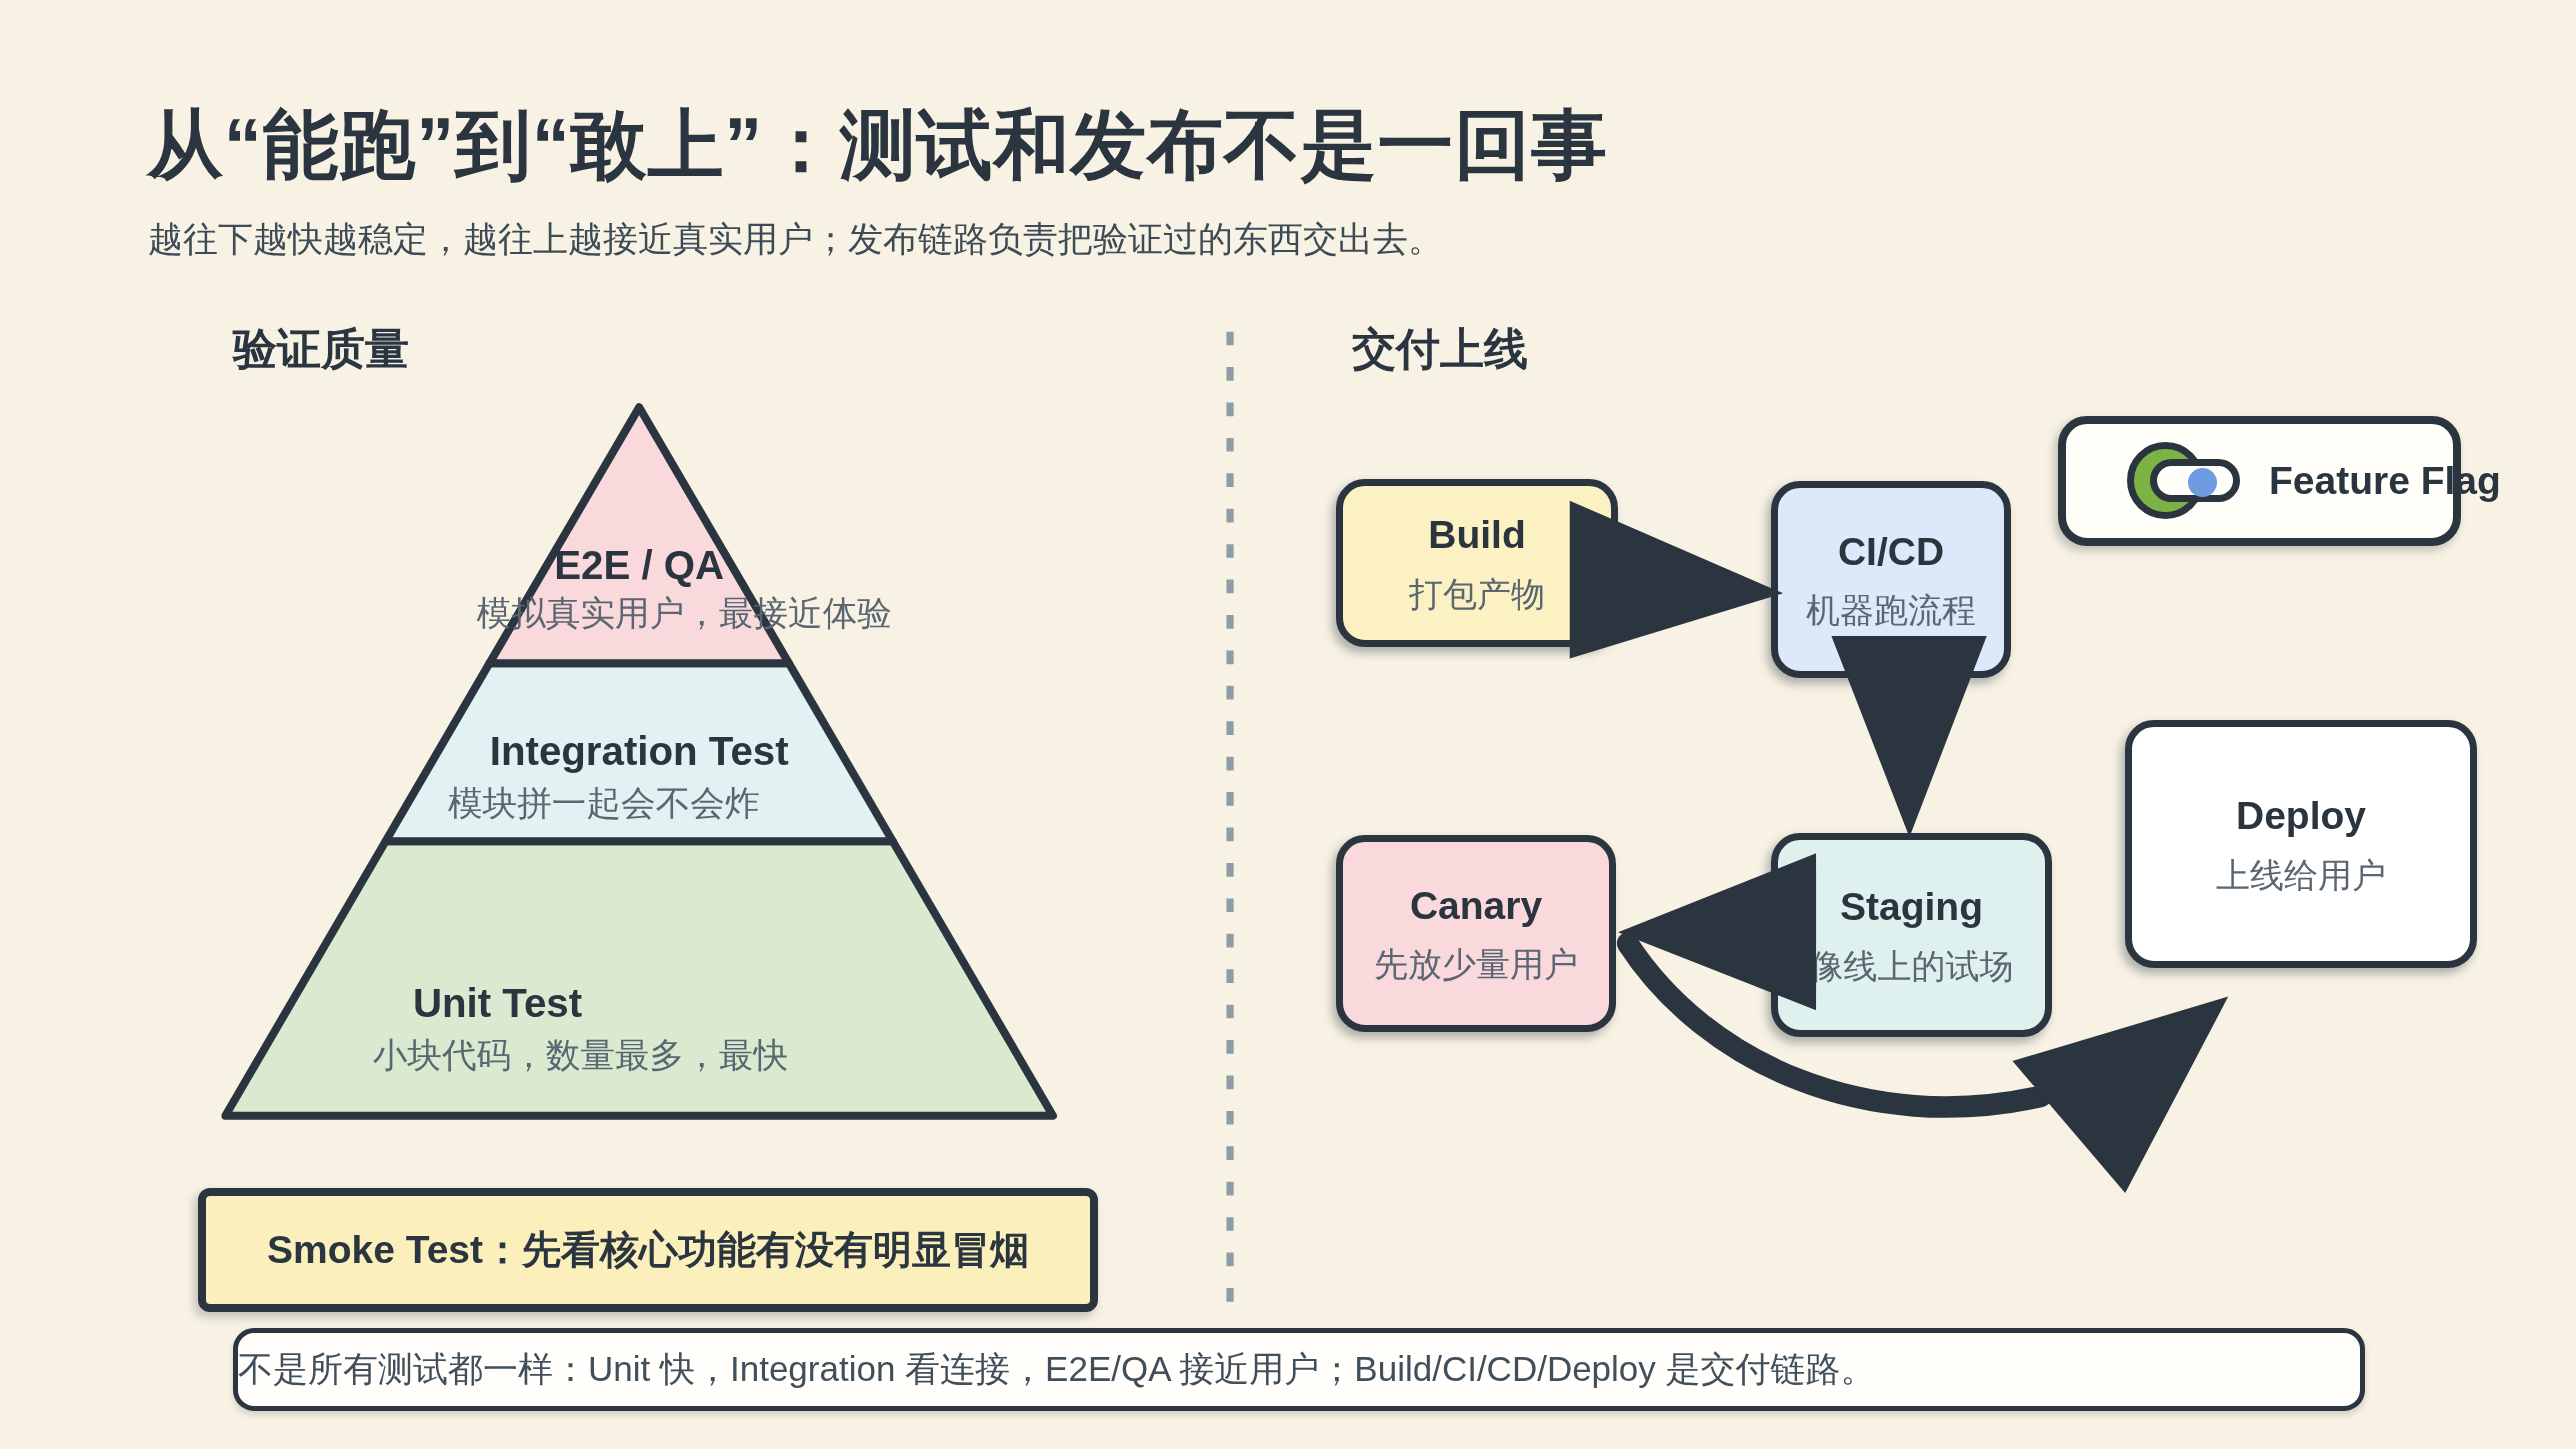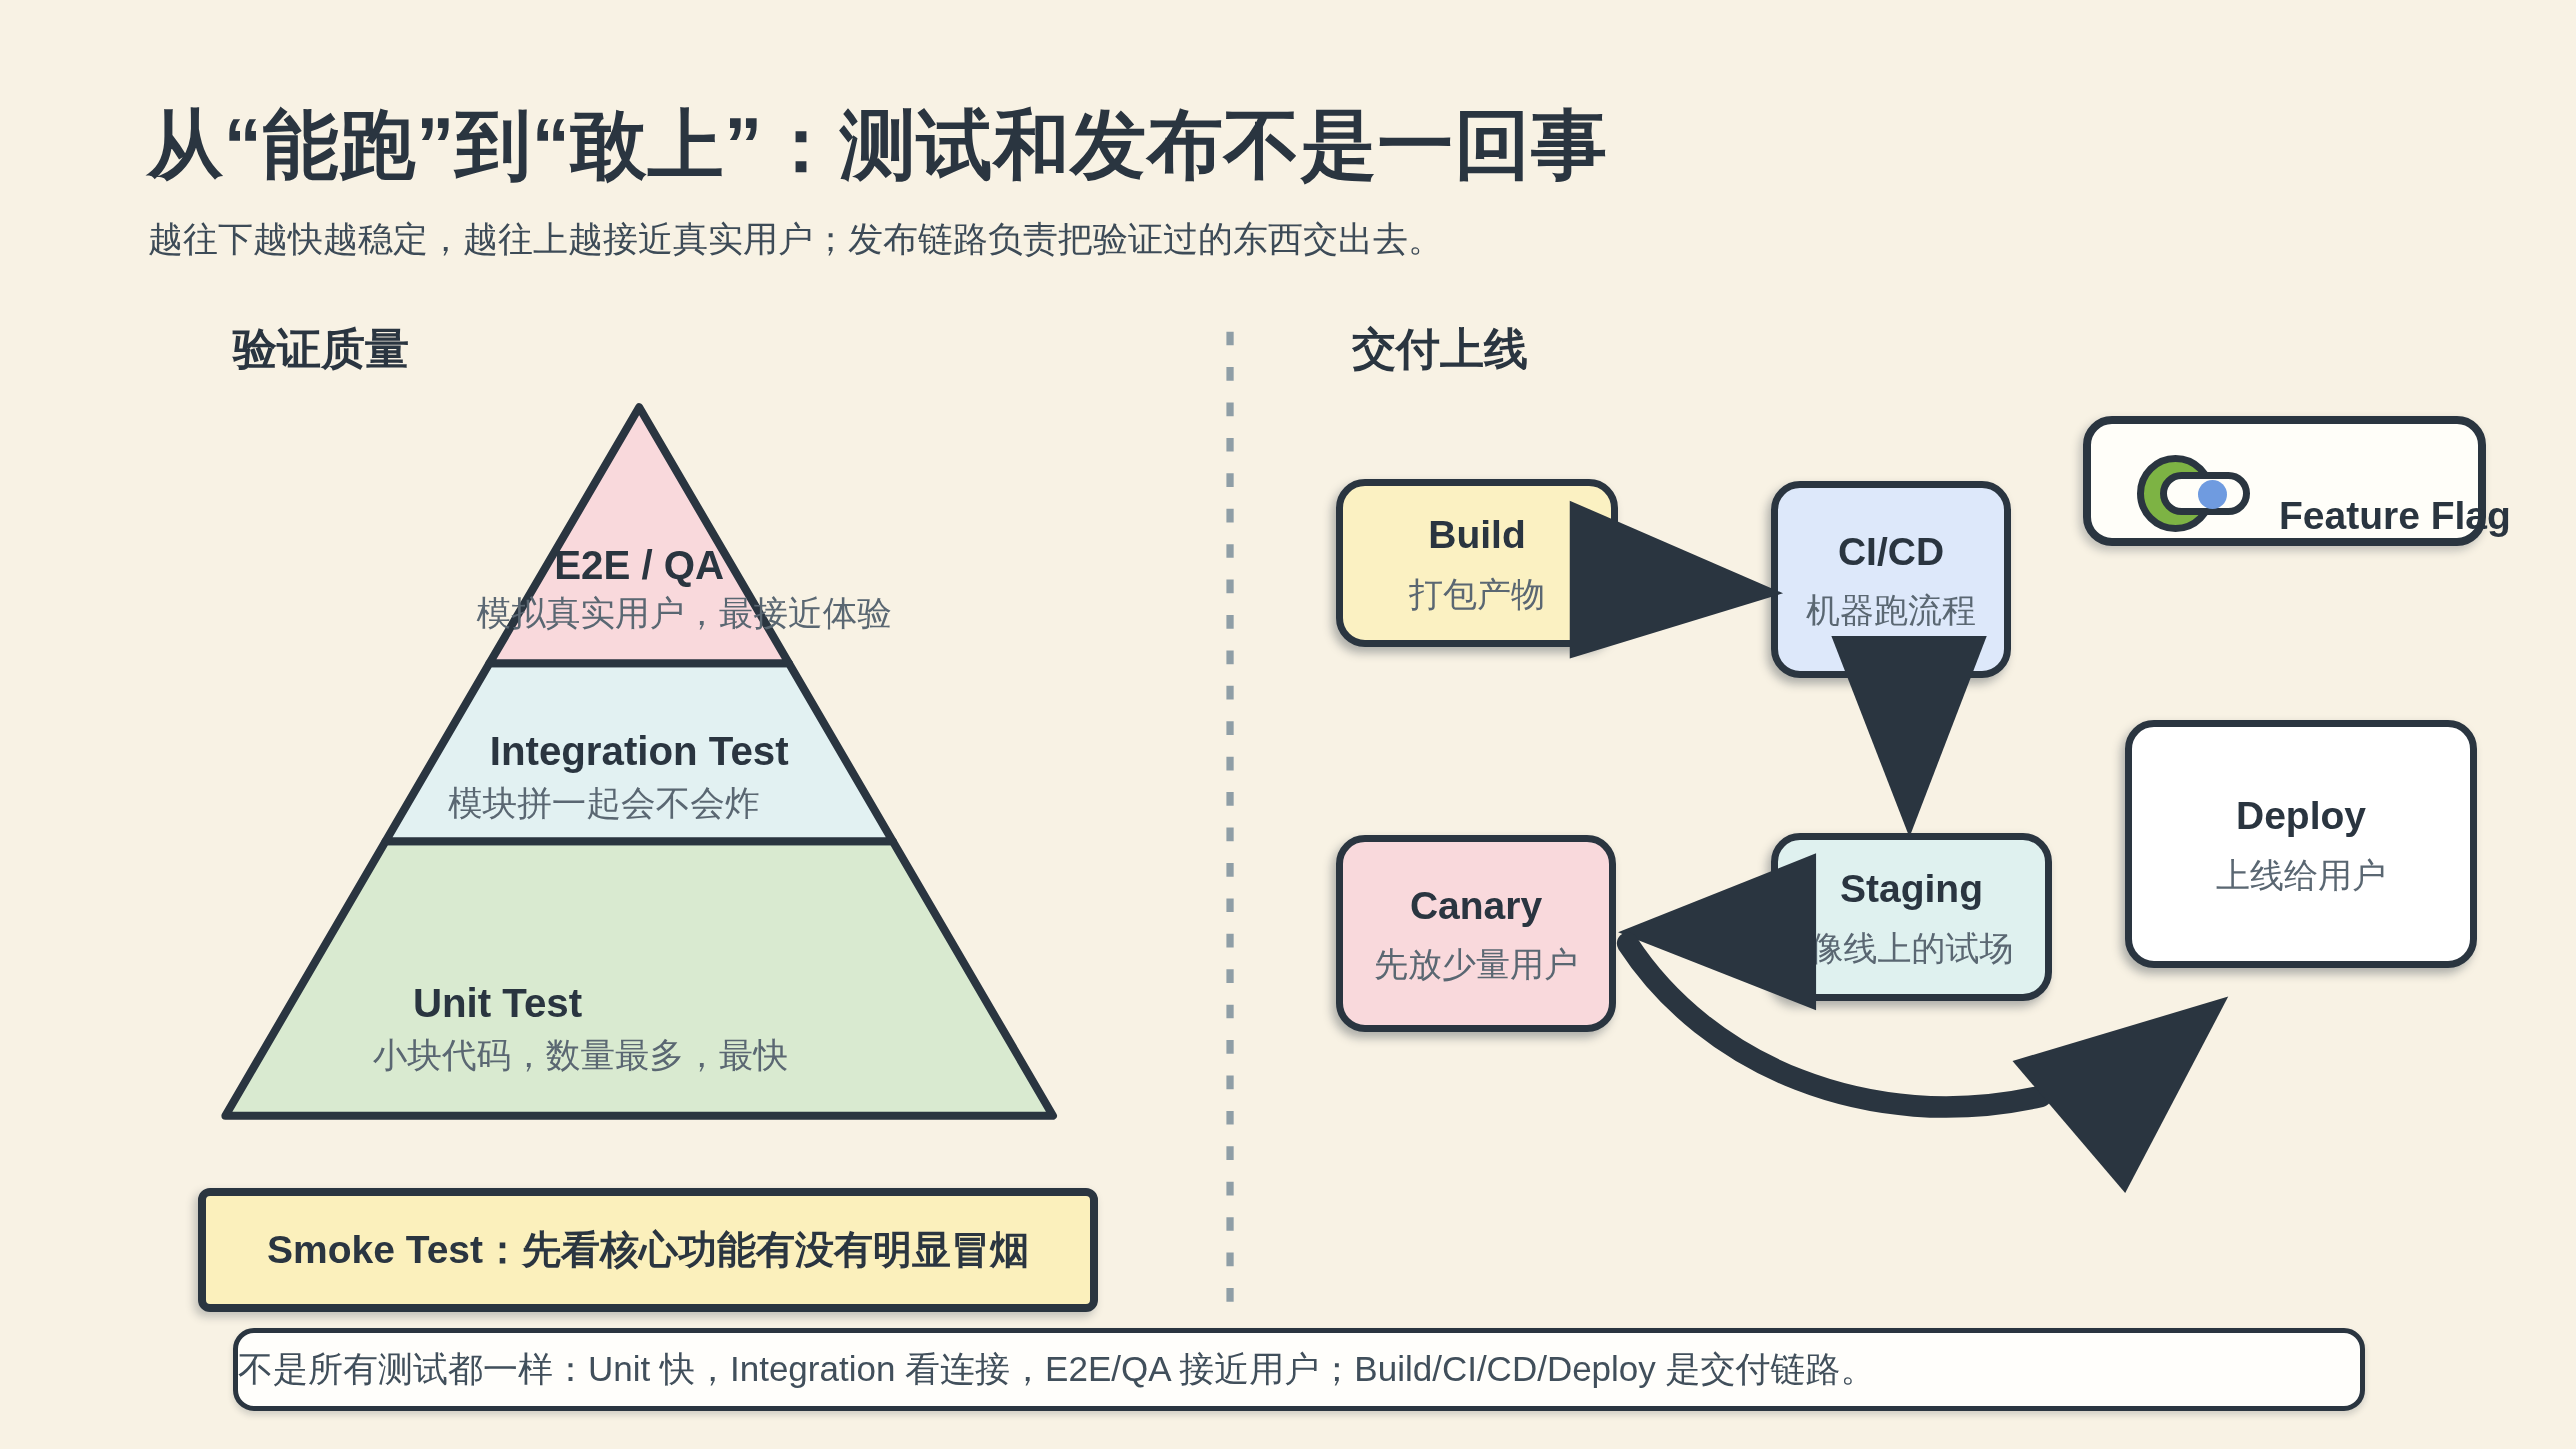--- a/index.html
+++ b/index.html
@@ -54,37 +54,36 @@
     align-items: center;
     justify-content: center;
     gap: 22.5px;
     z-index: 10;
   }
   .node .node-title { font-size: 39px; font-weight: 800; color: #2a3540; line-height: 1; white-space: nowrap; }
   .node .node-caption { font-size: 34px; font-weight: 500; color: #5a6772; line-height: 1; white-space: nowrap; }
   #node-build   { left: 1336px; top: 479px;  width: 282px; height: 168px; background: #fbf1c2; }
   #node-cicd    { left: 1771px; top: 481px;  width: 240px; height: 197px; background: #dde8fa; }
   #node-canary  { left: 1336px; top: 835px; width: 280px; height: 197px; background: #f9d9dc; }
-  #node-staging { left: 1771px; top: 833px; width: 281px; height: 168px; background: #dff1ef; }
+  #node-staging { left: 1771px; top: 833px; width: 281px; height: 204px; background: #dff1ef; }
   #node-deploy  { left: 2125px; top: 720px;  width: 352px; height: 248px; background: #ffffff; }
 
   
   .badge {
     position: absolute;
     left: 2058px; top: 416px;
     width: 403px; height: 130px;
     background: #fffef9;
     border: 8px solid #2a3540;
     border-radius: 29px;
     display: flex;
-    align-items: flex-end;
-    padding-left: 46px;
+    align-items: center;
+    padding-left: 61px;
     z-index: 10;
     box-shadow: -3.2px 4.8px 8px rgba(41,52,63,0.25);
-    margin-left: 25px;
   }
   .ff-icon { position: relative; width: 121px; height: 89px; flex: 0 0 auto; }
   .ff-ring {
     position: absolute; left: 0; top: 5.6px;
     width: 77px; height: 77px;
     border-radius: 50%;
     background: #7db344;
     border: 7.2px solid #2a3540;
   }
   .ff-pill {

